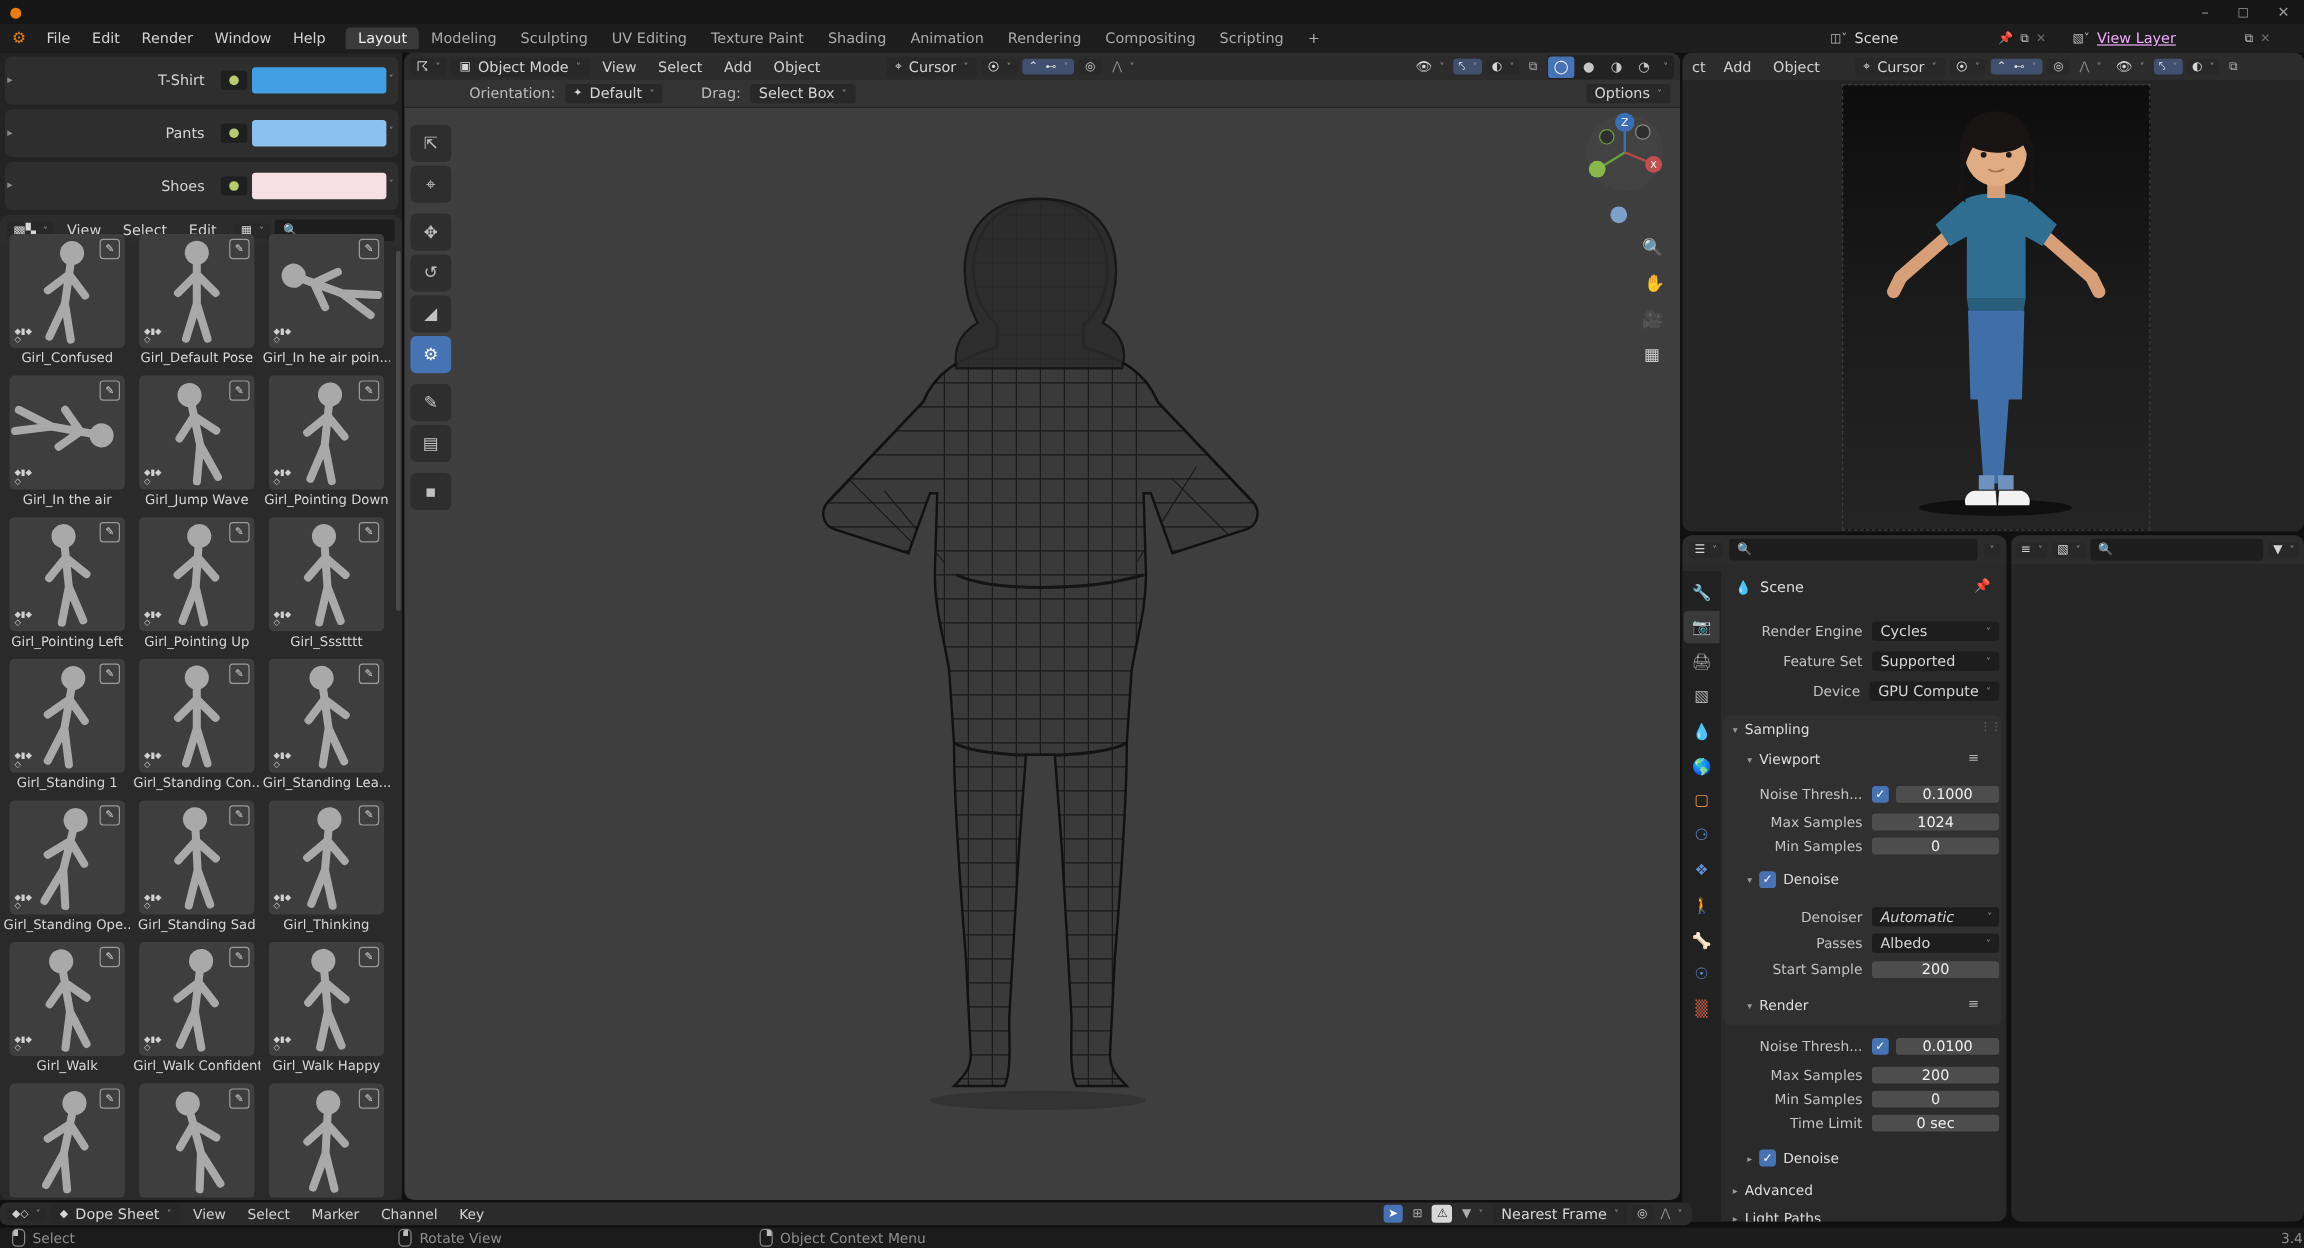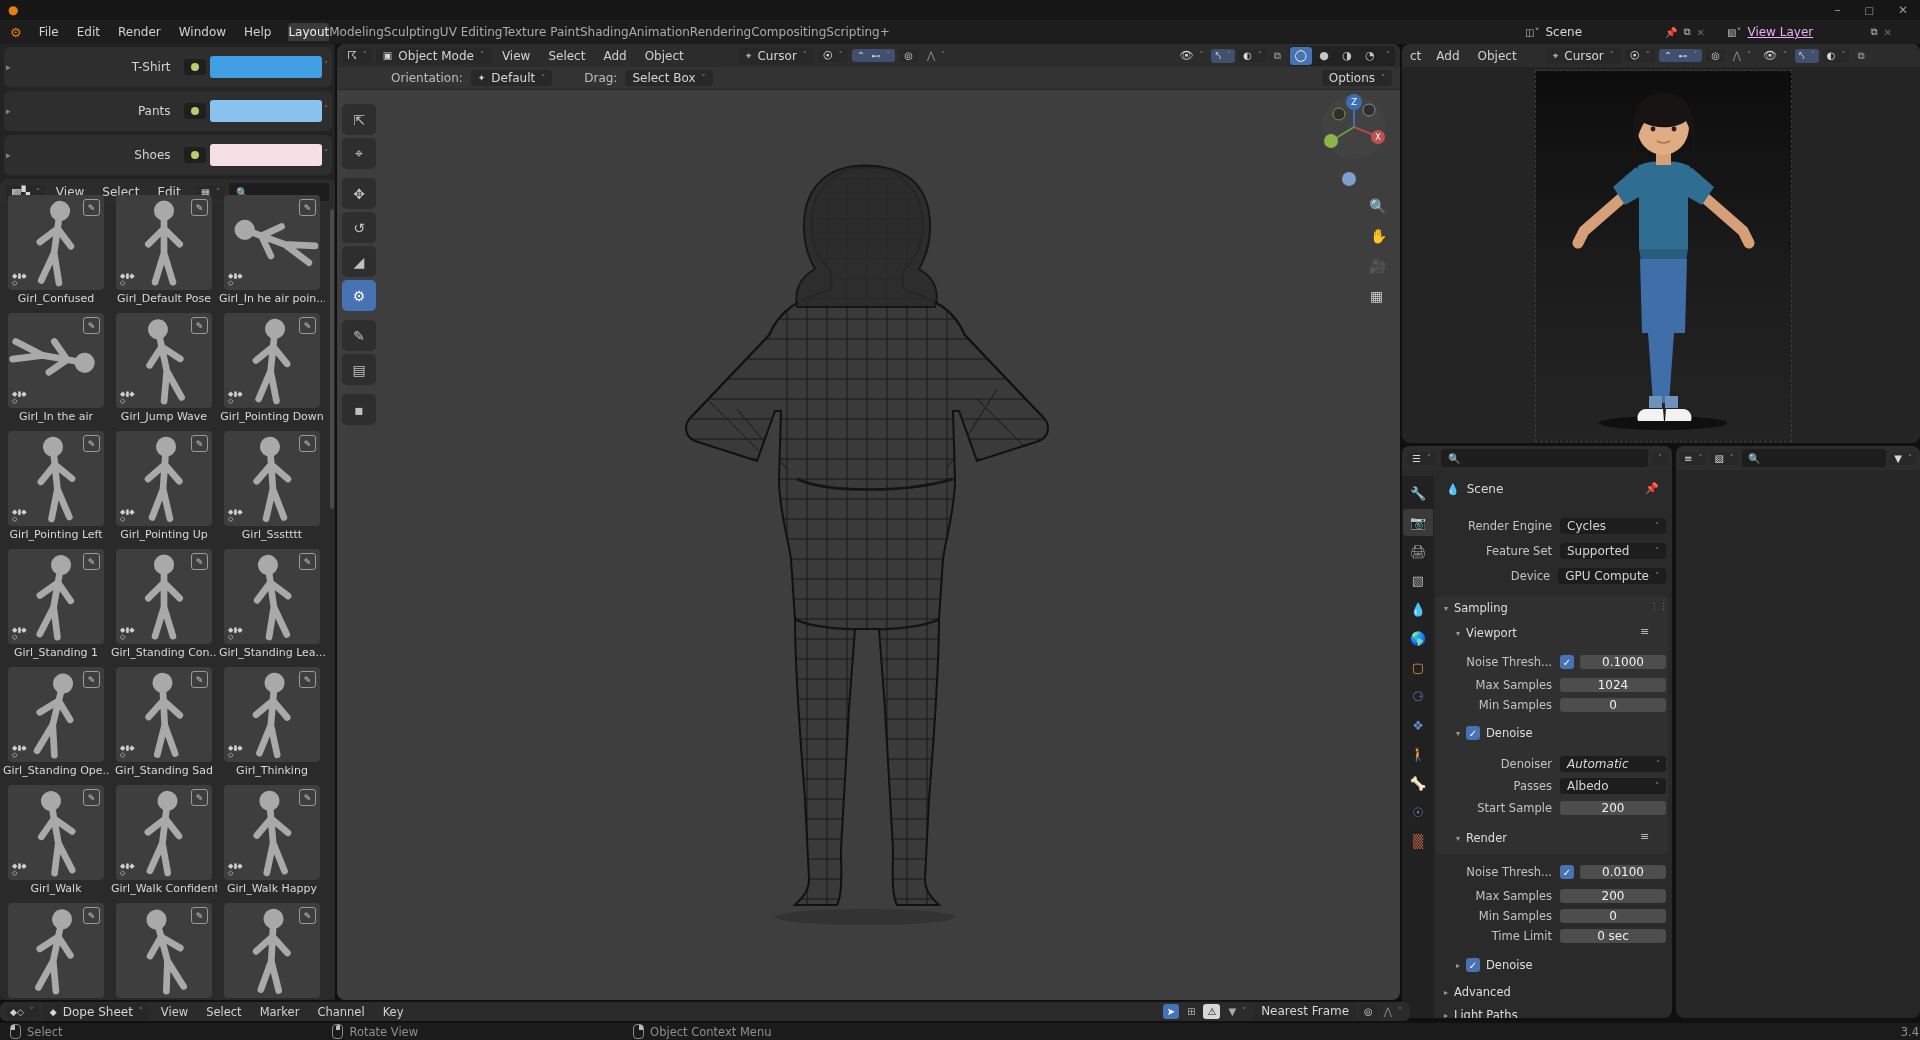--- a/index.html
+++ b/index.html
@@ -2,21 +2,21 @@
 <html><head>
 <meta charset="utf-8">
 <style>
   html,body{margin:0;padding:0;background:#000;}
   #app{position:relative;width:1920px;height:1040px;background:#101010;overflow:hidden;
        font-family:"DejaVu Sans","Liberation Sans",sans-serif;font-size:12px;color:#c8c8c8;
        -webkit-font-smoothing:antialiased;}
   .abs{position:absolute;}
   .row{display:flex;align-items:center;}
   .menu-item{padding:0 9px;color:#d2d2d2;font-size:12px;white-space:nowrap;cursor:default;}
-  .ws-tab{padding:2px 0;color:#ababab;font-size:12px;border-radius:4px 4px 0 0;white-space:nowrap;}
+  .ws-tab{padding:2px 10px;color:#ababab;font-size:12px;border-radius:4px 4px 0 0;white-space:nowrap;}
   .ws-tab.active{background:#3a3a3a;color:#efefef;}
   .hdr{background:#2c2c2c;}
   .editor{background:#2a2a2a;border-radius:6px;}
   .dd{background:#282828;border-radius:3px;color:#d6d6d6;display:flex;align-items:center;
       padding:1px 7px;gap:6px;font-size:12px;white-space:nowrap;}
   .dd .car{font-size:8px;color:#909090;}
   .field{background:#1d1d1d;border-radius:3px;display:flex;align-items:center;padding:1px 7px;gap:6px;}
   .valfield{background:#4d4d4d;border-radius:3px;color:#f0f0f0;text-align:center;font-size:12px;}
   .chk{width:14px;height:14px;background:#4772b3;border-radius:3px;color:#fff;font-size:10px;
        display:flex;align-items:center;justify-content:center;}
@@ -739,21 +739,21 @@
     <span class="dd" style="padding:0 4px;height:15px;background:transparent;">
       <span style="font-size:10px;color:#ababab;">⊞</span>
       </span>
     <span class="dd" style="padding:0 4px;height:15px;background:#d8d8d8;">
       <span style="color:#222;font-size:10px;">⚠</span>
       </span>
     <span class="dd" style="padding:0 4px;height:15px;background:transparent;">
       <span style="font-size:10px;color:#ababab;">▼</span>
         <span class="car">˅</span>
       </span>
-    <span class="dd" style="height:15px;flex-direction:column;">
+    <span class="dd" style="height:15px;">
       <span>Nearest Frame</span>
         <span class="car">˅</span>
       </span>
     <span class="dd" style="padding:0 4px;height:15px;">
       <span style="font-size:10px;">◎</span>
       </span>
     <span class="dd" style="padding:0 3px;height:15px;background:transparent;">
       <span style="font-size:10px;color:#8f8f8f;">⋀</span>
         <span class="car">˅</span>
       </span>

